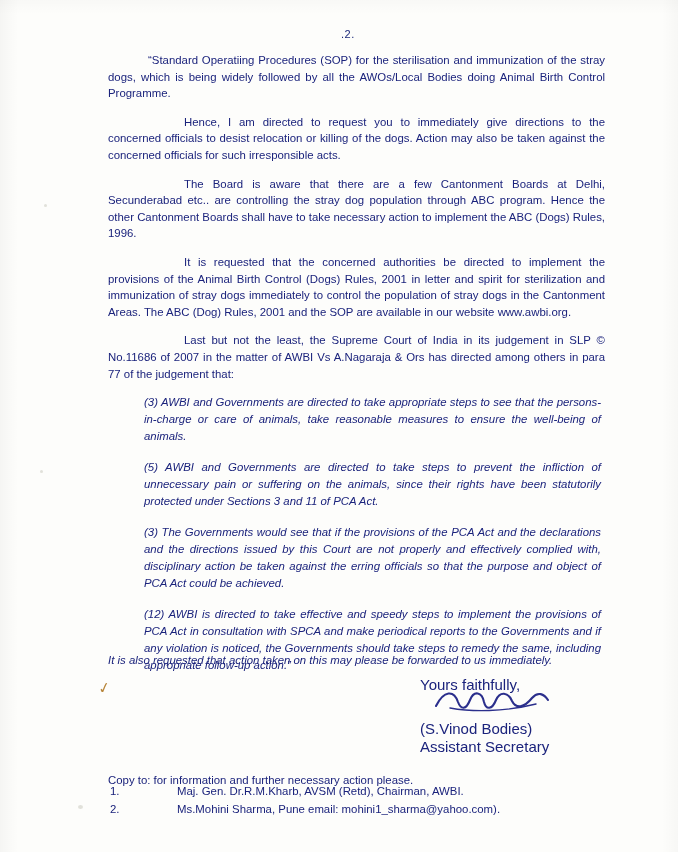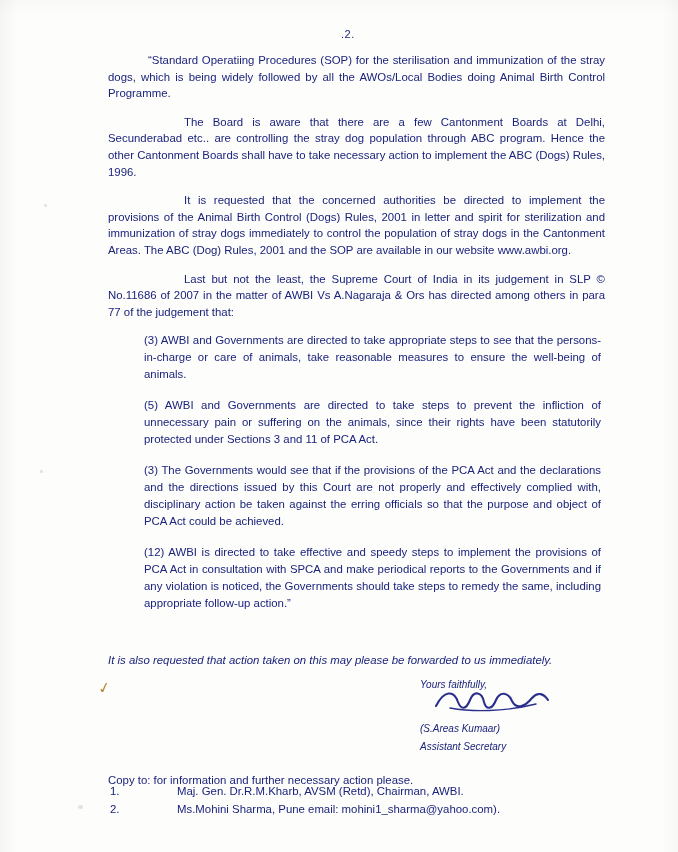--- a/index.html
+++ b/index.html
@@ -62,44 +62,44 @@
   }
   p.indent {
     text-indent: 40px;
   }
   p.indent-big {
     text-indent: 76px;
   }
   .quote {
     margin: 0 4px 14px 0;
     padding-left: 36px;
+    font-style: italic;
     text-align: justify;
     line-height: 17px;
   }
   .underline {
   }
   .closing {
     position: absolute;
     left: 108px;
     width: 497px;
     top: 652px;
     font-size: 11.4px;
     line-height: 16.6px;
     color: #1b237c;
     font-style: italic;
   }
   .sign-block {
     position: absolute;
     left: 420px;
     top: 676px;
     width: 200px;
-    font-size: 10px;
+    font-size: 15px;
     line-height: 18px;
     color: #1b237c;
-    font-style: italic;
   }
   .sign-scribble {
     position: absolute;
     left: 432px;
     top: 686px;
     width: 120px;
     height: 28px;
     pointer-events: none;
   }
   .copy-to {
@@ -150,40 +150,41 @@
 
 <div class="page">
   <div class="content">
 
     <div class="page-number">.2.</div>
 
     <div class="body-text">
 
       <p class="indent">“Standard Operatiing Procedures (SOP) for the sterilisation and immunization of the stray dogs, which is being widely followed by all the AWOs/Local Bodies doing Animal Birth Control Programme.</p>
 
+      <p class="indent-big">Hence, I am directed to request you to immediately give directions to the concerned officials to desist relocation or killing of the dogs. Action may also be taken against the concerned officials for such irresponsible acts.</p>
 
       <p class="indent-big">The Board is aware that there are a few Cantonment Boards at Delhi, Secunderabad etc.. are controlling the stray dog population through ABC program. Hence the other Cantonment Boards shall have to take necessary action to implement the ABC (Dogs) Rules, 1996.</p>
 
       <p class="indent-big"><span>It is requested that the concerned authorities be directed to implement the provisions of the Animal Birth Control (Dogs) Rules, 2001 in letter and spirit for sterilization and immunization of stray dogs immediately to control the population of stray dogs in the Cantonment Areas. The ABC (Dog) Rules, 2001 and the SOP are available in our website </span><span class="underline">www.awbi.org</span><span>.</span></p>
 
       <p class="indent-big">Last but not the least, the Supreme Court of India in its judgement in SLP © No.11686 of 2007 in the matter of AWBI Vs A.Nagaraja &amp; Ors has directed among others in para 77 of the judgement that:</p>
 
       <p class="quote">(3) AWBI and Governments are directed to take appropriate steps to see that the persons-in-charge or care of animals, take reasonable measures to ensure the well-being of animals.</p>
       <p class="quote">(5) AWBI and Governments are directed to take steps to prevent the infliction of unnecessary pain or suffering on the animals, since their rights have been statutorily protected under Sections 3 and 11 of PCA Act.</p>
       <p class="quote">(3) The Governments would see that if the provisions of the PCA Act and the declarations and the directions issued by this Court are not properly and effectively complied with, disciplinary action be taken against the erring officials so that the purpose and object of PCA Act could be achieved.</p>
       <p class="quote">(12) AWBI is directed to take effective and speedy steps to implement the provisions of PCA Act in consultation with SPCA and make periodical reports to the Governments and if any violation is noticed, the Governments should take steps to remedy the same, including appropriate follow-up action.”</p>
 
     </div>
 
     <div class="closing">It is also requested that action taken on this may please be forwarded to us immediately.</div>
 
     <div class="sign-block">
       <div>Yours faithfully,</div>
       <div style="height:26px"></div>
-      <div>(S.Areas Kumaar)</div>
+      <div>(S.Vinod Bodies)</div>
       <div>Assistant Secretary</div>
     </div>
 
     <svg class="sign-scribble" viewBox="0 0 120 28">
       <path d="M4 20 C12 4, 22 4, 26 16 C29 24, 34 24, 38 14 C42 4, 50 6, 52 16 C54 24, 60 24, 64 14 C68 5, 76 6, 80 15 C84 23, 92 22, 100 12 C106 5, 112 8, 116 14" fill="none" stroke="#2b2f8c" stroke-width="2.1" stroke-linecap="round"></path>
       <path d="M18 22 C40 26, 72 26, 104 18" fill="none" stroke="#2b2f8c" stroke-width="1.4" stroke-linecap="round"></path>
     </svg>
 
     <div class="mark-left">✓</div>
 

